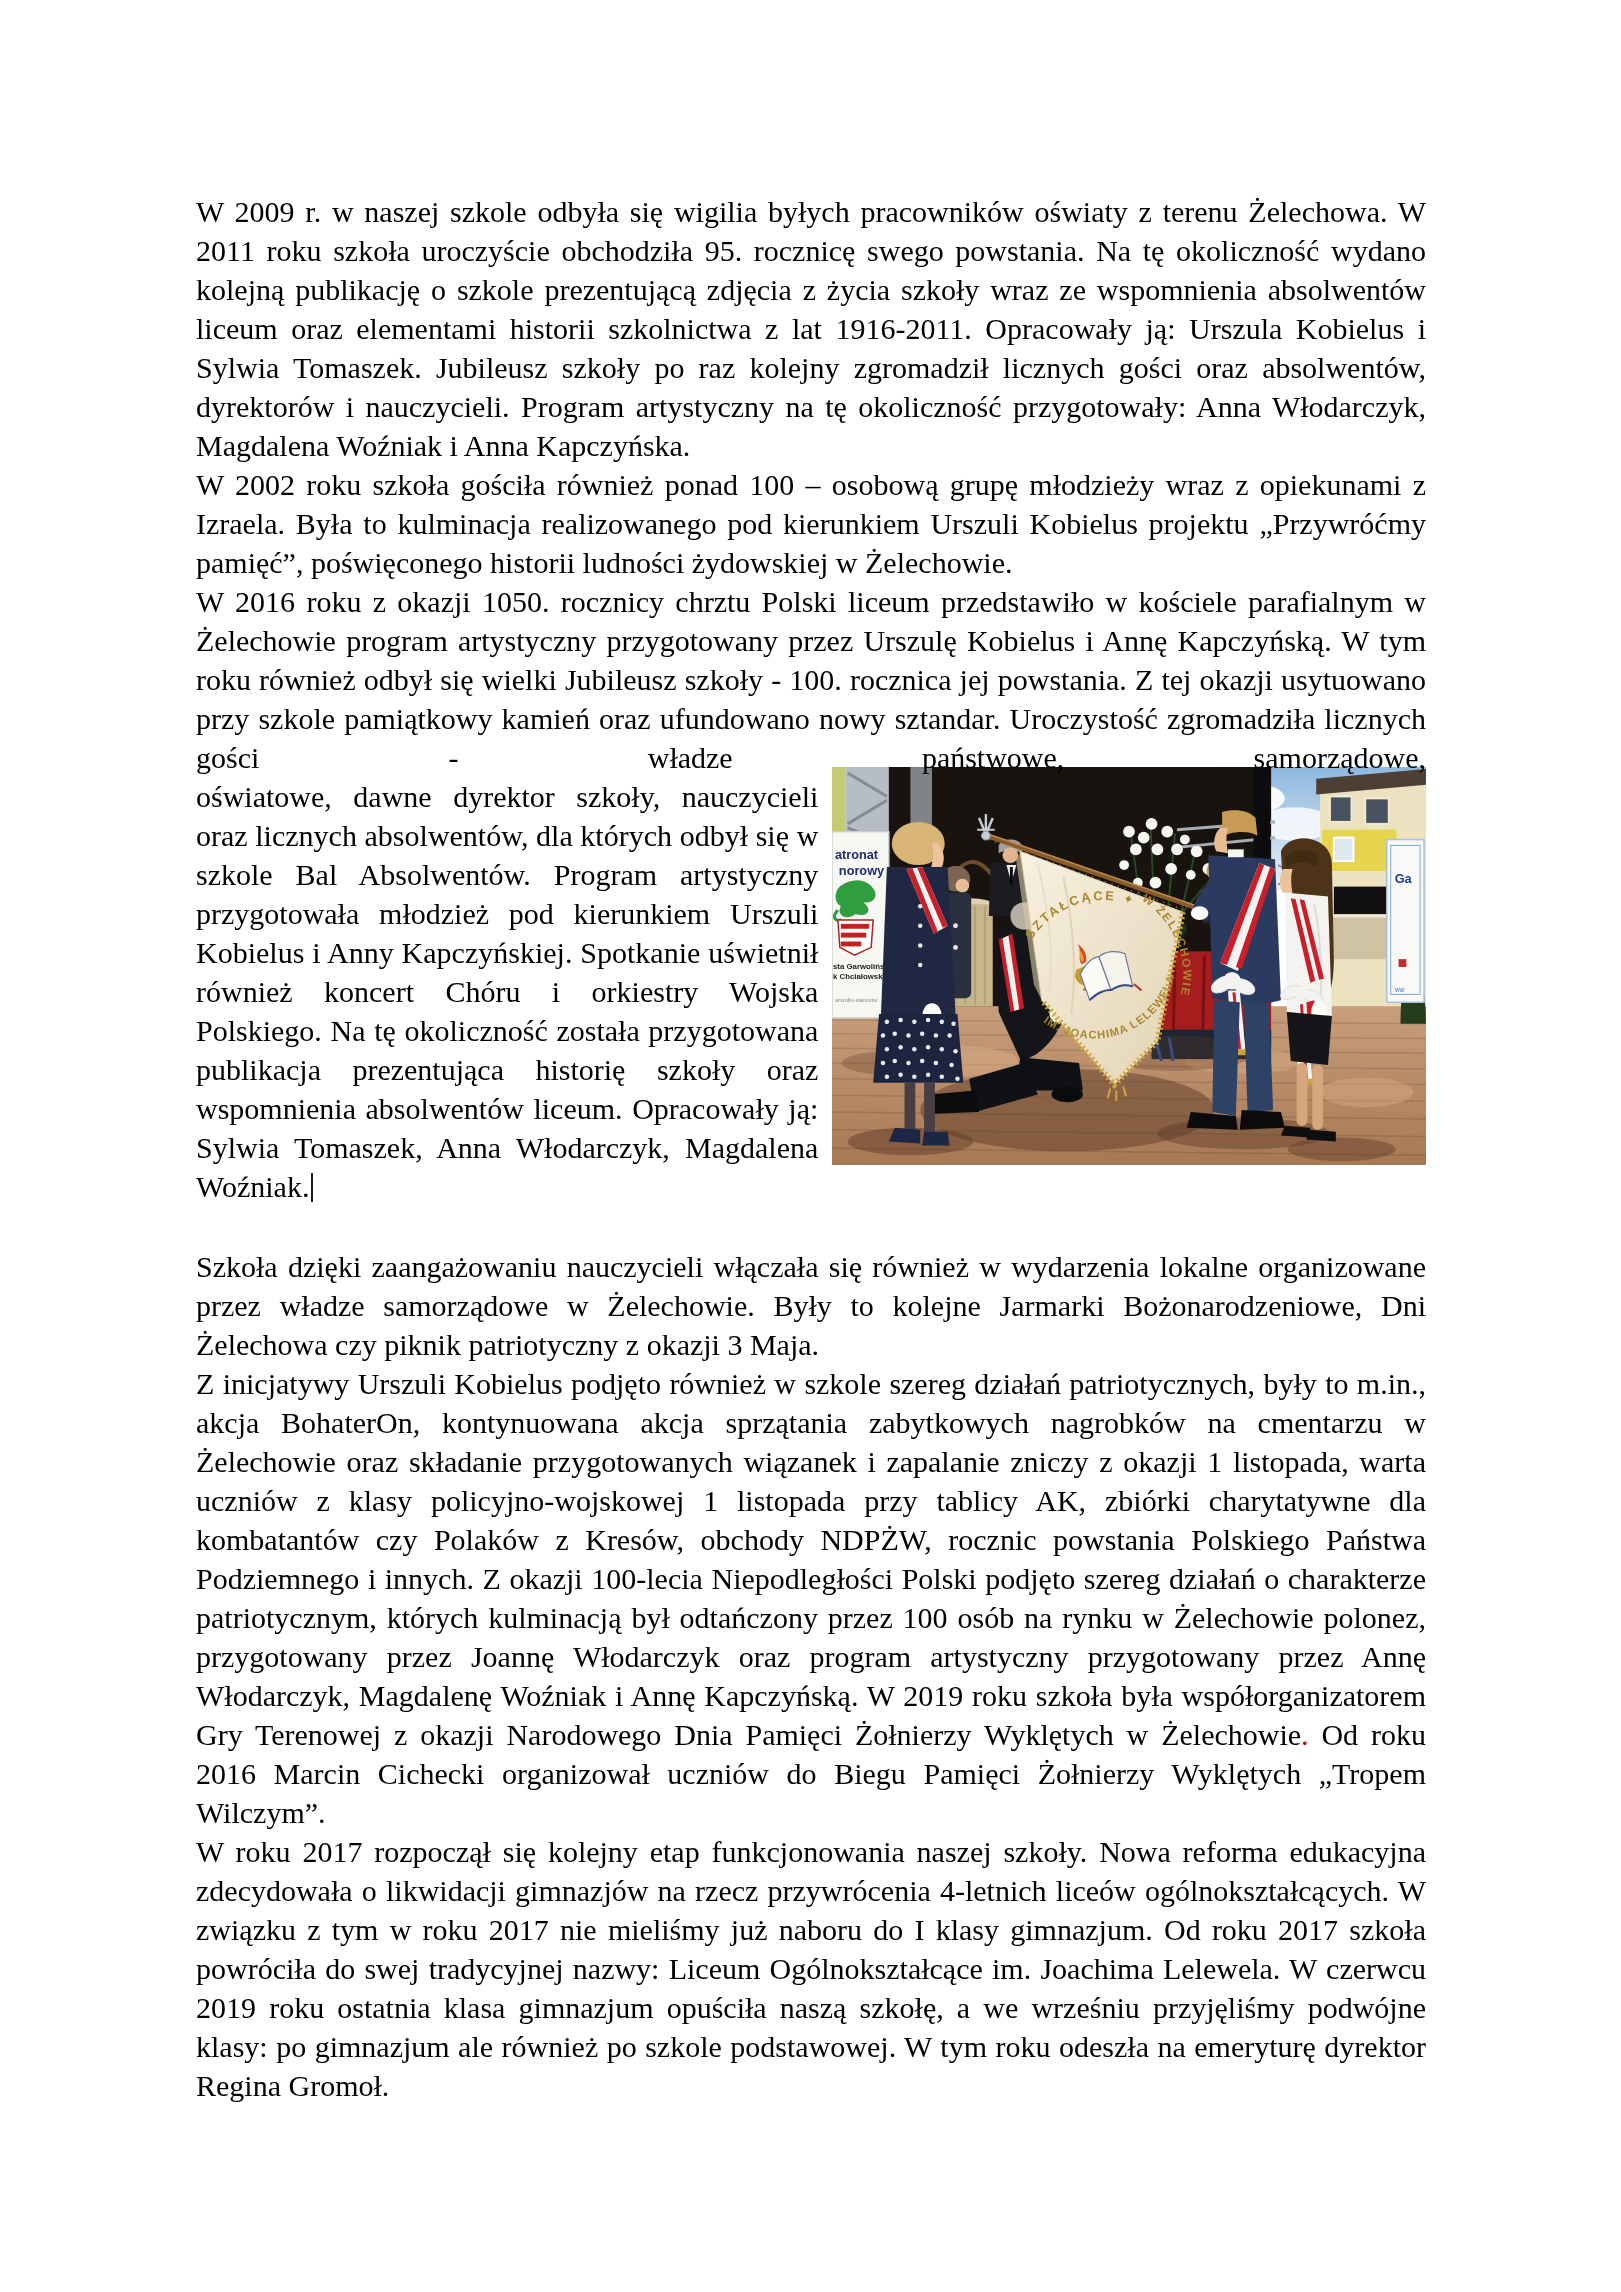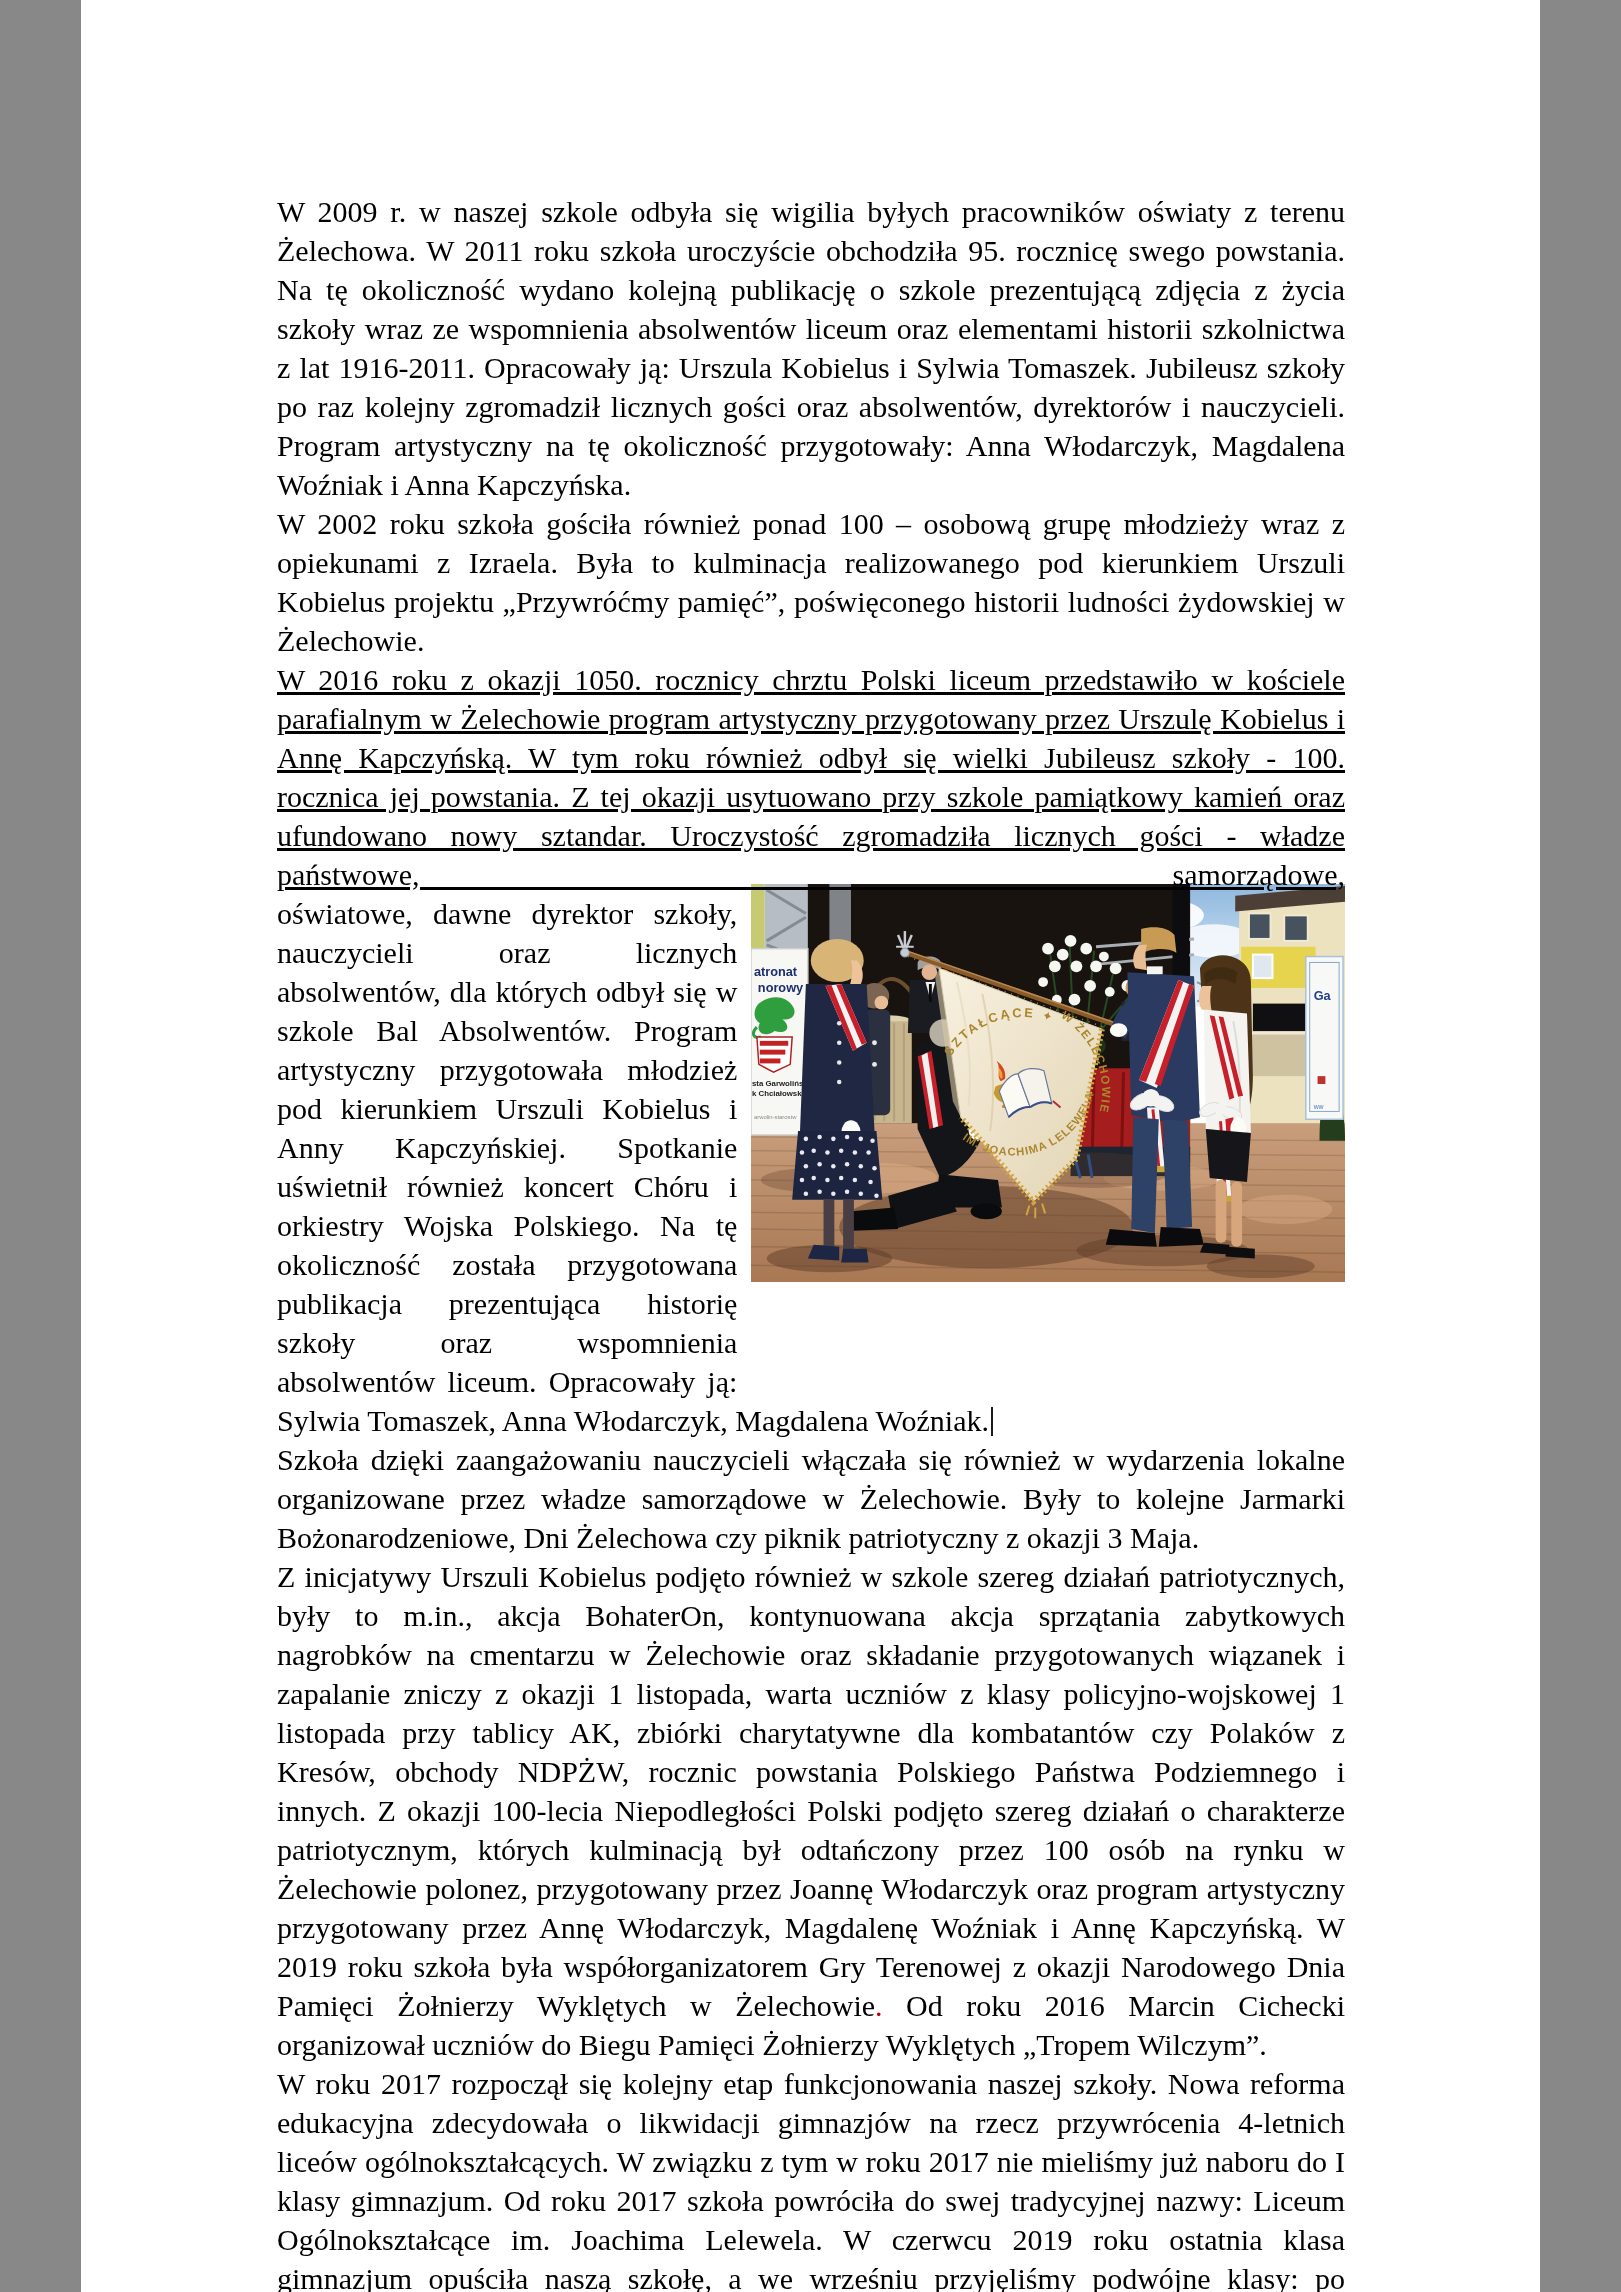--- a/index.html
+++ b/index.html
@@ -1,34 +1,34 @@
 <!DOCTYPE html>
 <html lang="pl"><head>
 <meta charset="utf-8">
 <style>
   html,body{margin:0;padding:0;background:#888;}
   .page{
     position:relative;
-    width:1459px;height:2293px;
+    width:1621px;height:2293px;
     background:#ffffff;
     margin:0 auto;
     overflow:hidden;
   }
   .content{
     box-sizing:border-box;
     width:100%;height:100%;
     padding:192px 195px 0 196px;
     font-family:"Liberation Serif","DejaVu Serif",serif;
     font-size:30px;
     line-height:39px;
     color:#000;
     text-align:justify;
   }
   .content p{margin:0;padding:0;}
-  .justify-last{text-align-last:justify;text-decoration:underline;}
+  .justify-last{text-align-last:justify;}
   .photo-figure{
     float:right;
     width:594px;height:398px;
     margin:-9.8px 0 82px 13.7px;
     padding:0;
   }
   .photo-figure svg{display:block;}
   .clear-below{clear:both;}
   .red-period{color:#c00000;}
   .caret{

